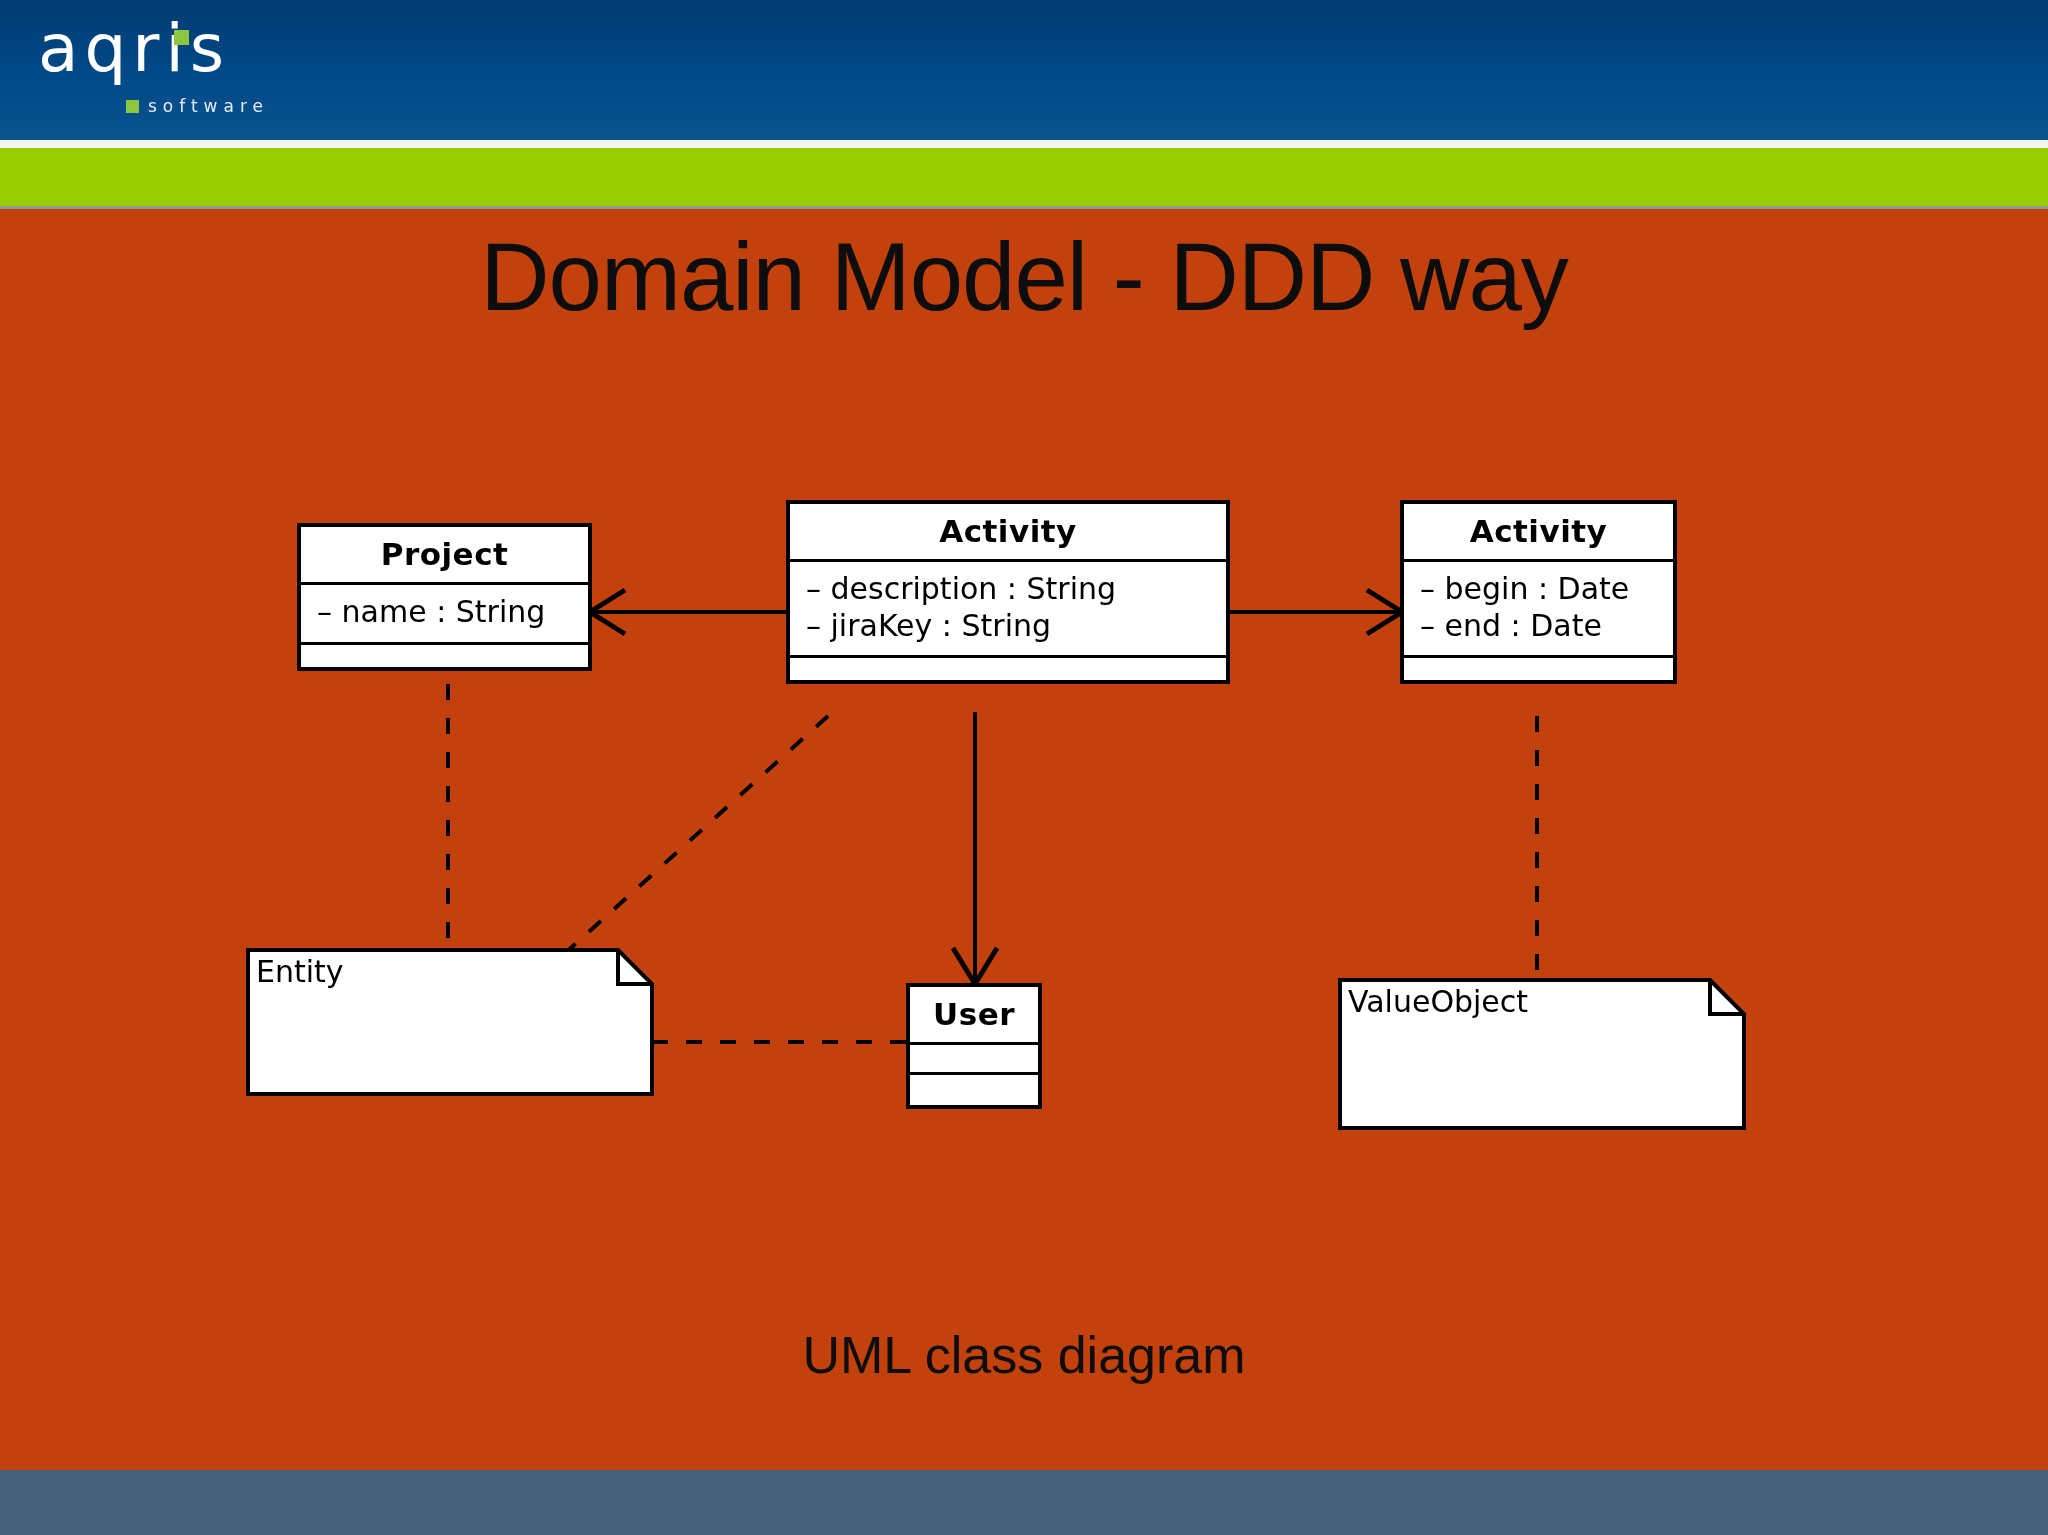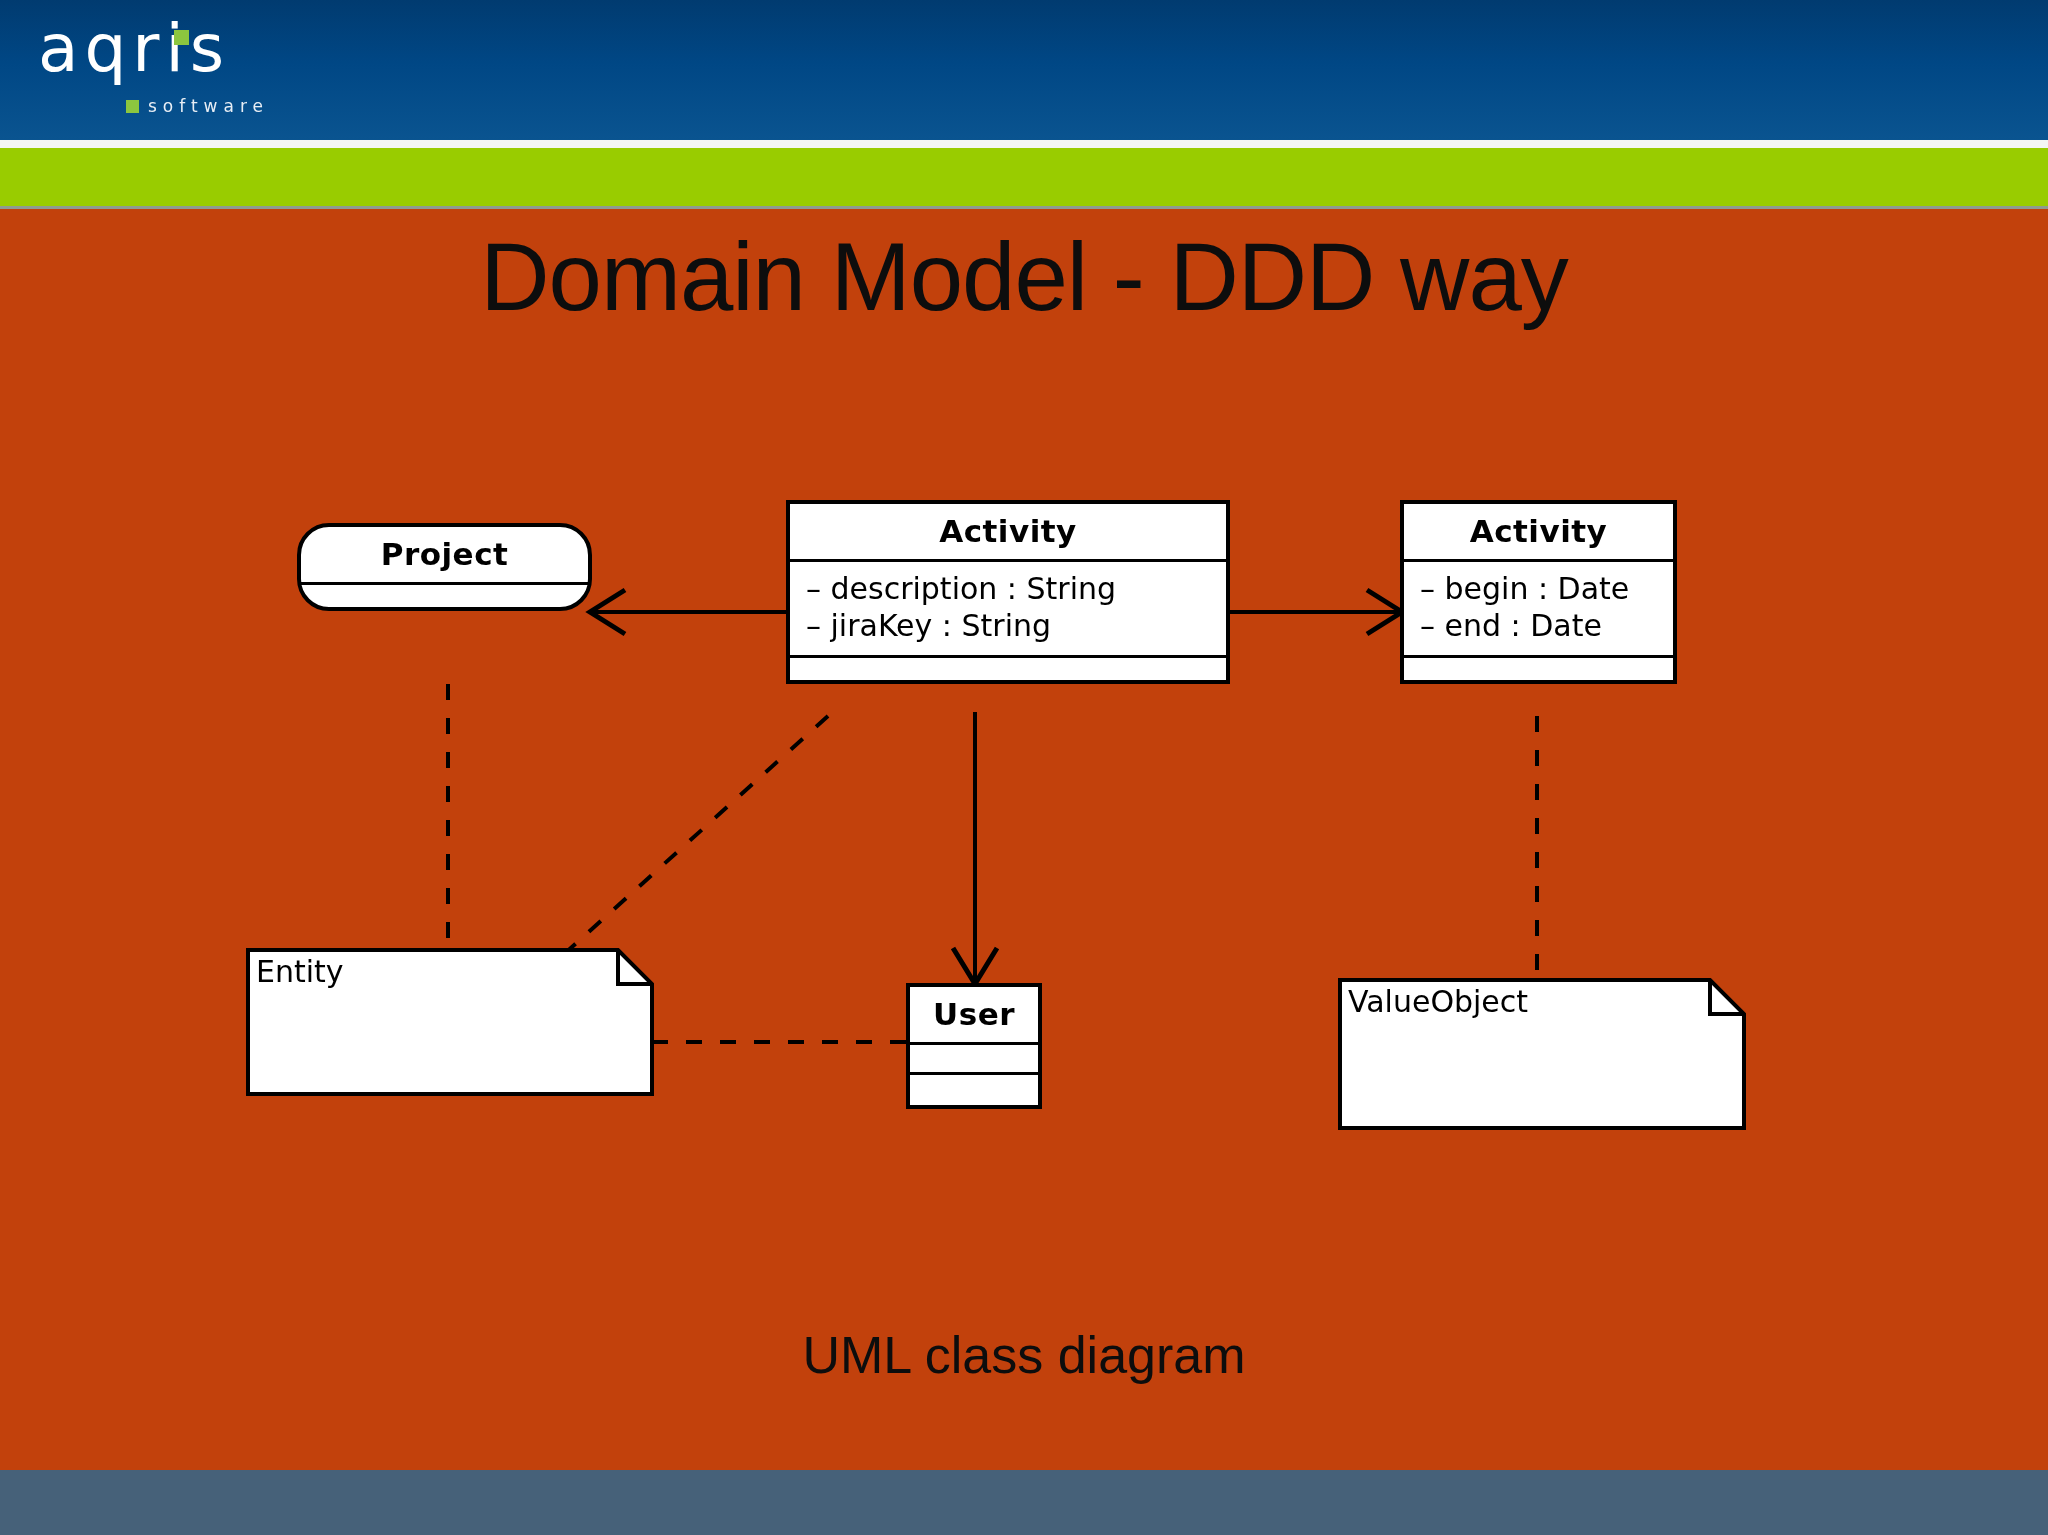--- a/index.html
+++ b/index.html
@@ -218,22 +218,25 @@
 
       <line x1="448" y1="264" x2="448" y2="528" stroke="#000" stroke-width="4" stroke-dasharray="16 18"></line>
 
       <line x1="828" y1="296" x2="562" y2="536" stroke="#000" stroke-width="4" stroke-dasharray="16 18"></line>
 
       <line x1="652" y1="622" x2="906" y2="622" stroke="#000" stroke-width="4" stroke-dasharray="16 18"></line>
 
       <line x1="1537" y1="296" x2="1537" y2="558" stroke="#000" stroke-width="4" stroke-dasharray="16 18"></line>
     </svg>
 
-    <div class="uml-class" style="left:297px; top:103px; width:295px;border-radius:32px;">
+    <div class="uml-class" style="left:297px; top:103px; width:295px;">
       <div class="uml-name">Project</div>
+      <div class="uml-attrs">
+        <div class="uml-attr">– name : String</div>
+      </div>
       <div class="uml-ops"></div>
     </div>
 
     <div class="uml-class" style="left:786px; top:80px; width:444px;">
       <div class="uml-name">Activity</div>
       <div class="uml-attrs">
         <div class="uml-attr">– description : String</div>
         <div class="uml-attr">– jiraKey : String</div>
       </div>
       <div class="uml-ops"></div>

